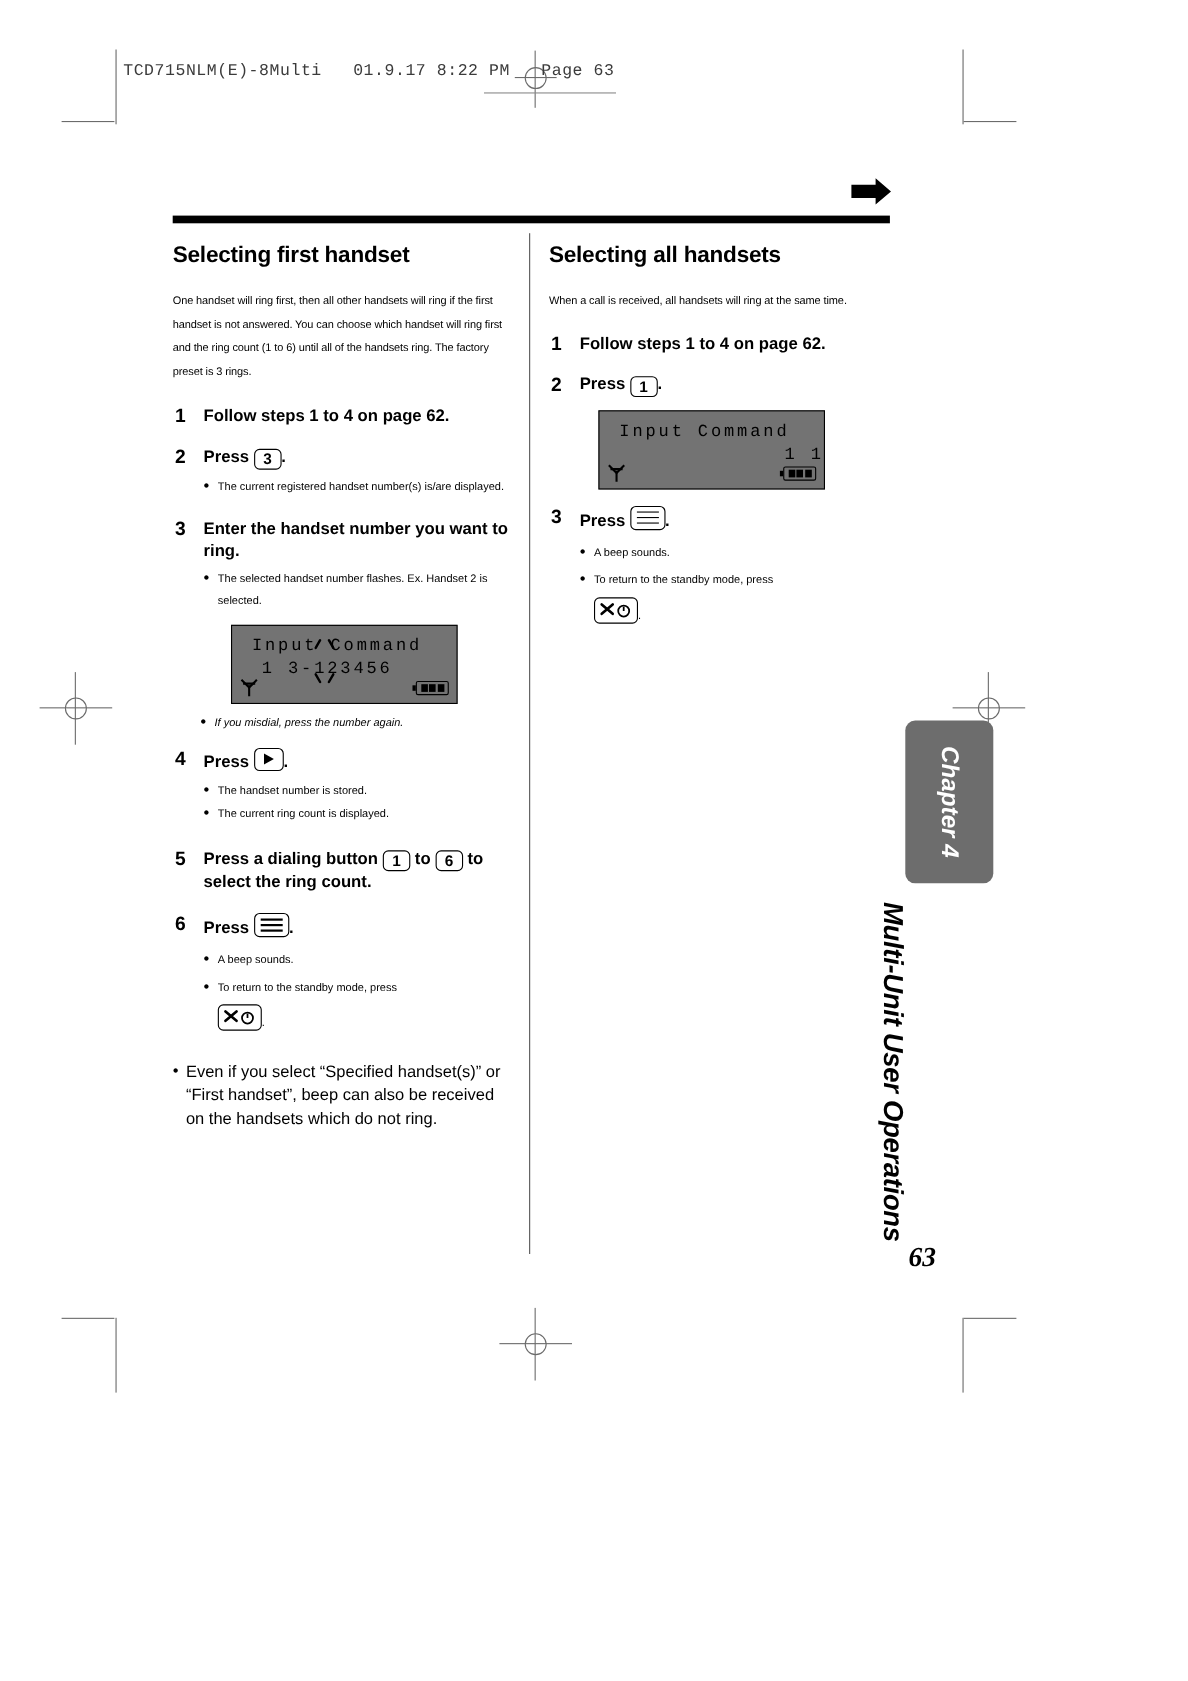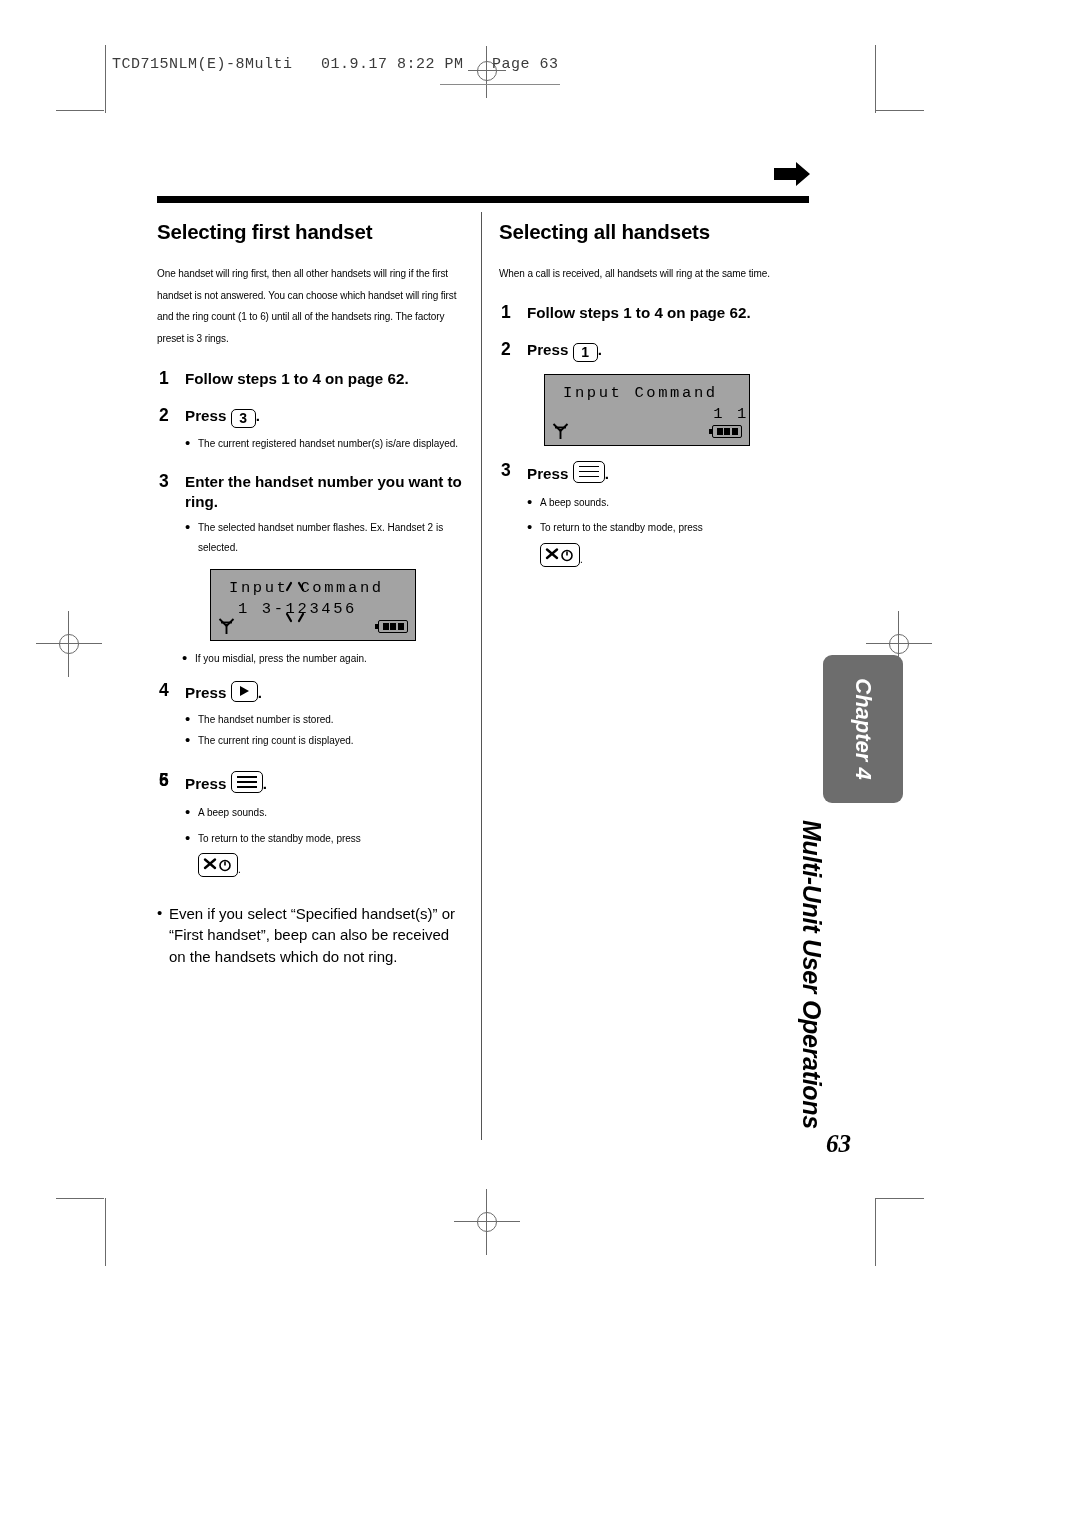--- a/index.html
+++ b/index.html
@@ -57,21 +57,21 @@
        border-left:9px solid #000;border-top:5.5px solid transparent;border-bottom:5.5px solid transparent;}
   .key-menu{width:30px;height:20px;}
   .key-menu i{position:absolute;left:5px;width:20px;height:1.8px;background:#000;}
   .key-menu i:nth-child(1){top:4px;}
   .key-menu i:nth-child(2){top:9px;}
   .key-menu i:nth-child(3){top:14px;}
   .key-off{width:38px;height:22px;}
   .key-off svg{position:absolute;left:3px;top:2px;}
 
   
-  .lcd{border:1.7px solid #000;background:#a3a3a3;position:relative;box-sizing:border-box;}
+  .lcd{border:1.7px solid #000;background:#737373;position:relative;box-sizing:border-box;}
   .lcd .lines{font-family:"Liberation Mono",monospace;font-size:15.5px;
       letter-spacing:2.6px;line-height:21px;white-space:pre;}
   .lcd .statusrow{position:absolute;left:7px;right:7px;bottom:5px;height:18px;}
   .ant{position:absolute;left:0;bottom:0;}
   .batt{position:absolute;right:0;bottom:2px;width:30px;height:13px;
         border:1.7px solid #000;border-radius:2px;box-sizing:border-box;
         display:flex;align-items:center;justify-content:center;gap:1.5px;}
   .batt::before{content:"";position:absolute;left:-4px;top:3px;width:3px;height:5px;background:#000;}
   .batt b{display:block;width:6px;height:7px;background:#000;}
   .flash{position:absolute;pointer-events:none;}
@@ -182,39 +182,46 @@
           <line x1="3" y1="6.5" x2="14" y2="6.5" stroke="#000" stroke-width="1.9"></line>
         </svg>
         <div class="batt">
             <b></b>
             <b></b>
             <b></b>
           </div>
       </div>
     </div>
 
-    <ul class="bullets" style="margin-top:8px;padding-left:25px;">
+    <ul class="bullets" style="margin-top:8px;padding-left:25px;font-style:italic;">
       <li class="bul">If you misdial, press the number again.</li>
     </ul>
 
     <ul class="steps" style="margin-top:0;">
       <li class="step" style="margin-top:12px;">
         <span class="num">4</span>
         <span class="txt">
           <span>Press</span>
           <span class="keybox key-play"></span><span>.</span>
         </span>
         <ul class="bullets" style="margin-top:7px;">
           <li class="bul">The handset number is stored.</li>
           <li class="bul tight">The current ring count is displayed.</li>
         </ul>
       </li>
 
       <li class="step" style="margin-top:20px;">
         <span class="num">5</span>
+        <span class="txt">
+          <span>Press a dialing button</span>
+          <span class="key">1</span>
+          <span>to</span>
+          <span class="key">6</span>
+          <span>to select the ring count.</span>
+        </span>
       </li>
 
       <li class="step" style="margin-top:18px;">
         <span class="num">6</span>
         <span class="txt">
           <span>Press</span>
           <span class="keybox key-menu"><i></i><i></i><i></i></span><span>.</span>
         </span>
         <ul class="bullets" style="margin-top:9px;">
           <li class="bul">A beep sounds.</li>

